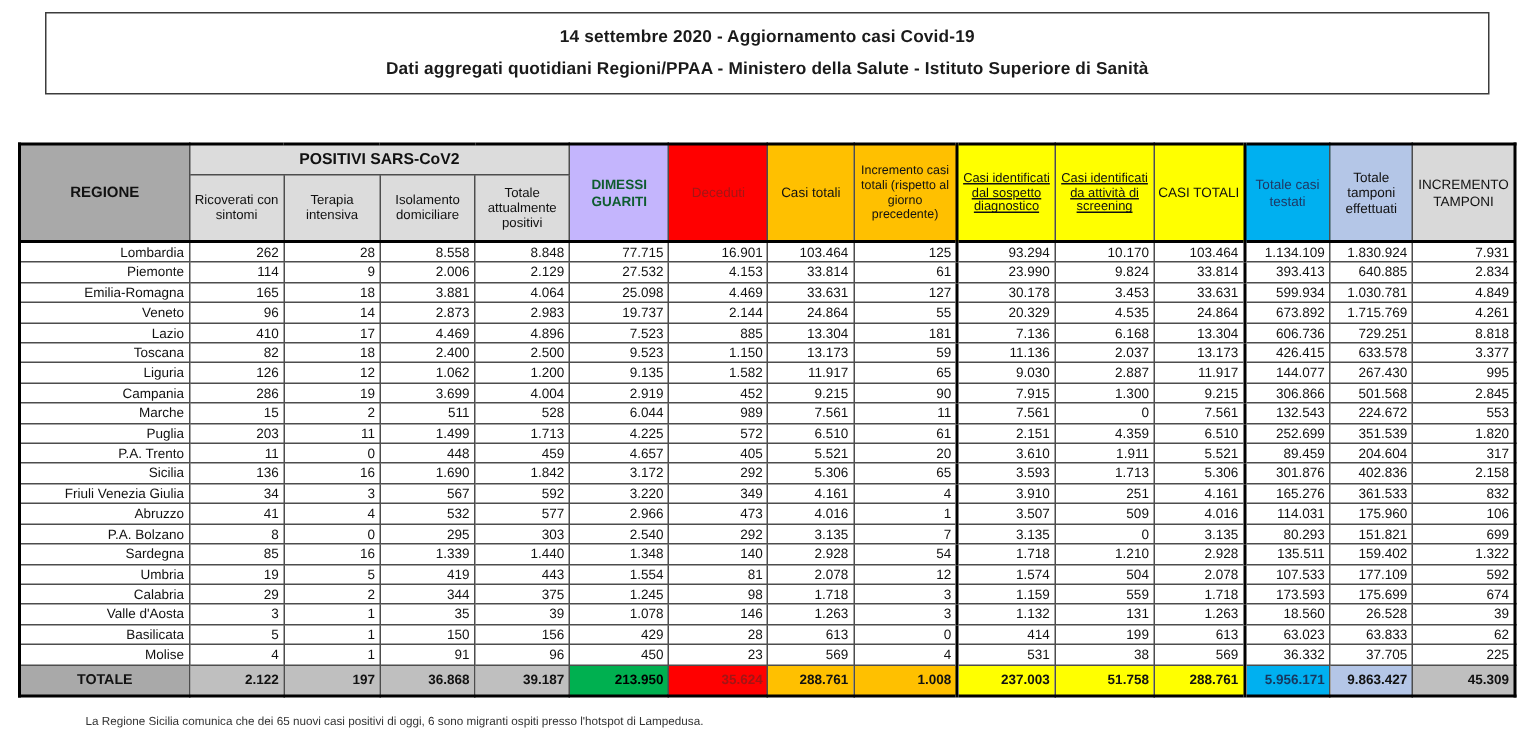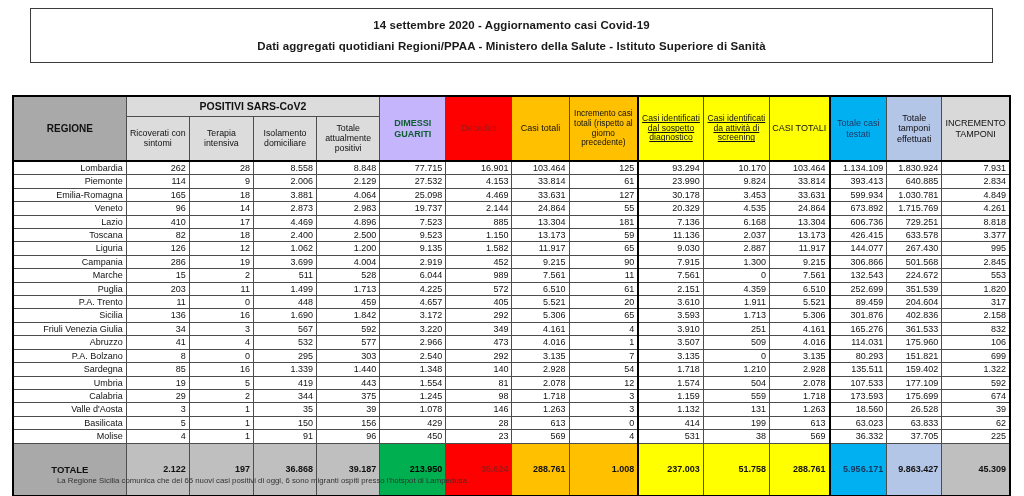--- a/index.html
+++ b/index.html
@@ -56,21 +56,21 @@
     height: 12.4px; line-height: 12.4px;
     padding: 0 3px;
     text-align: right;
     white-space: nowrap; overflow: hidden;
     background: #ffffff;
   }
   tbody td.c-name { text-align: right; padding-left: 4px; }
 
   tfoot td {
     height: 19px; line-height: 19px;
-    padding: 16px 3px;
+    padding: 0 3px;
     font-weight: bold;
     text-align: right;
     white-space: nowrap; overflow: hidden;
   }
   td.tf-label { background: #a9a9a9; text-align: center; font-size: 9.5px; }
   td.tf-gray  { background: #bfbfbf; }
   td.tf-green { background: #00b050; color: #000; margin-top: 24px; }
   td.tf-red   { background: #ff0000; color: #a31515; }
   td.tf-orange{ background: #ffc000; }
   td.tf-yellow{ background: #ffff00; }

